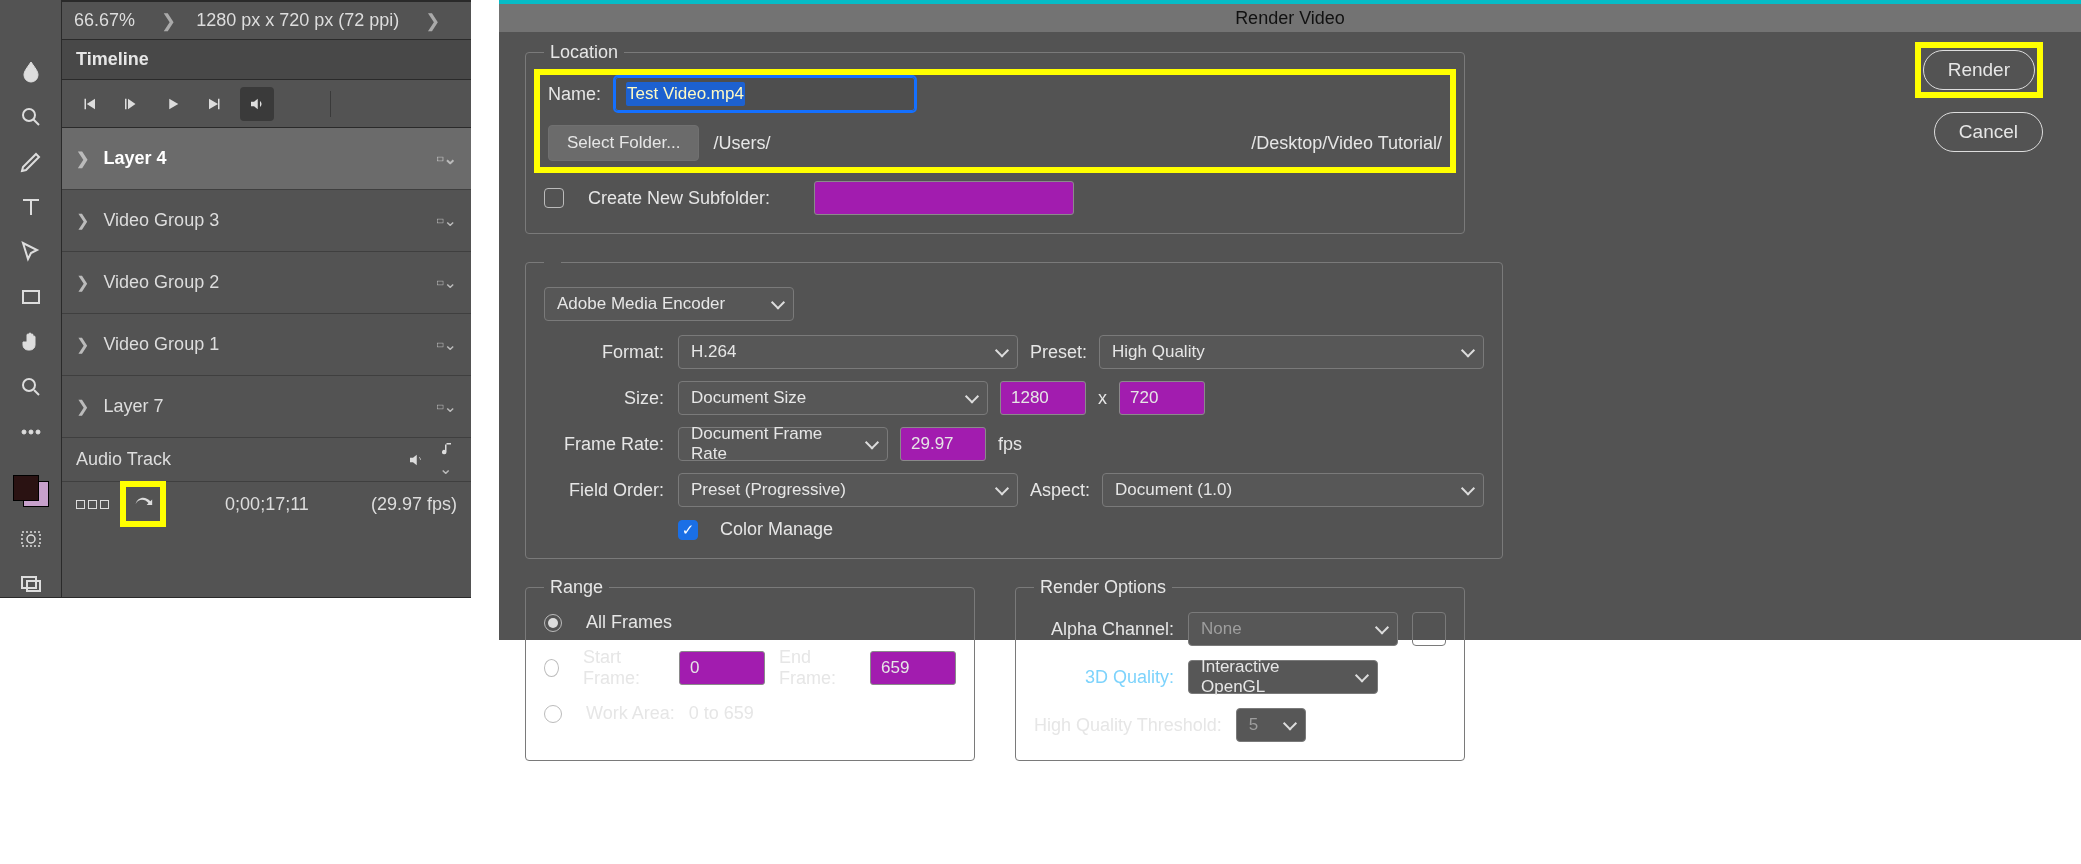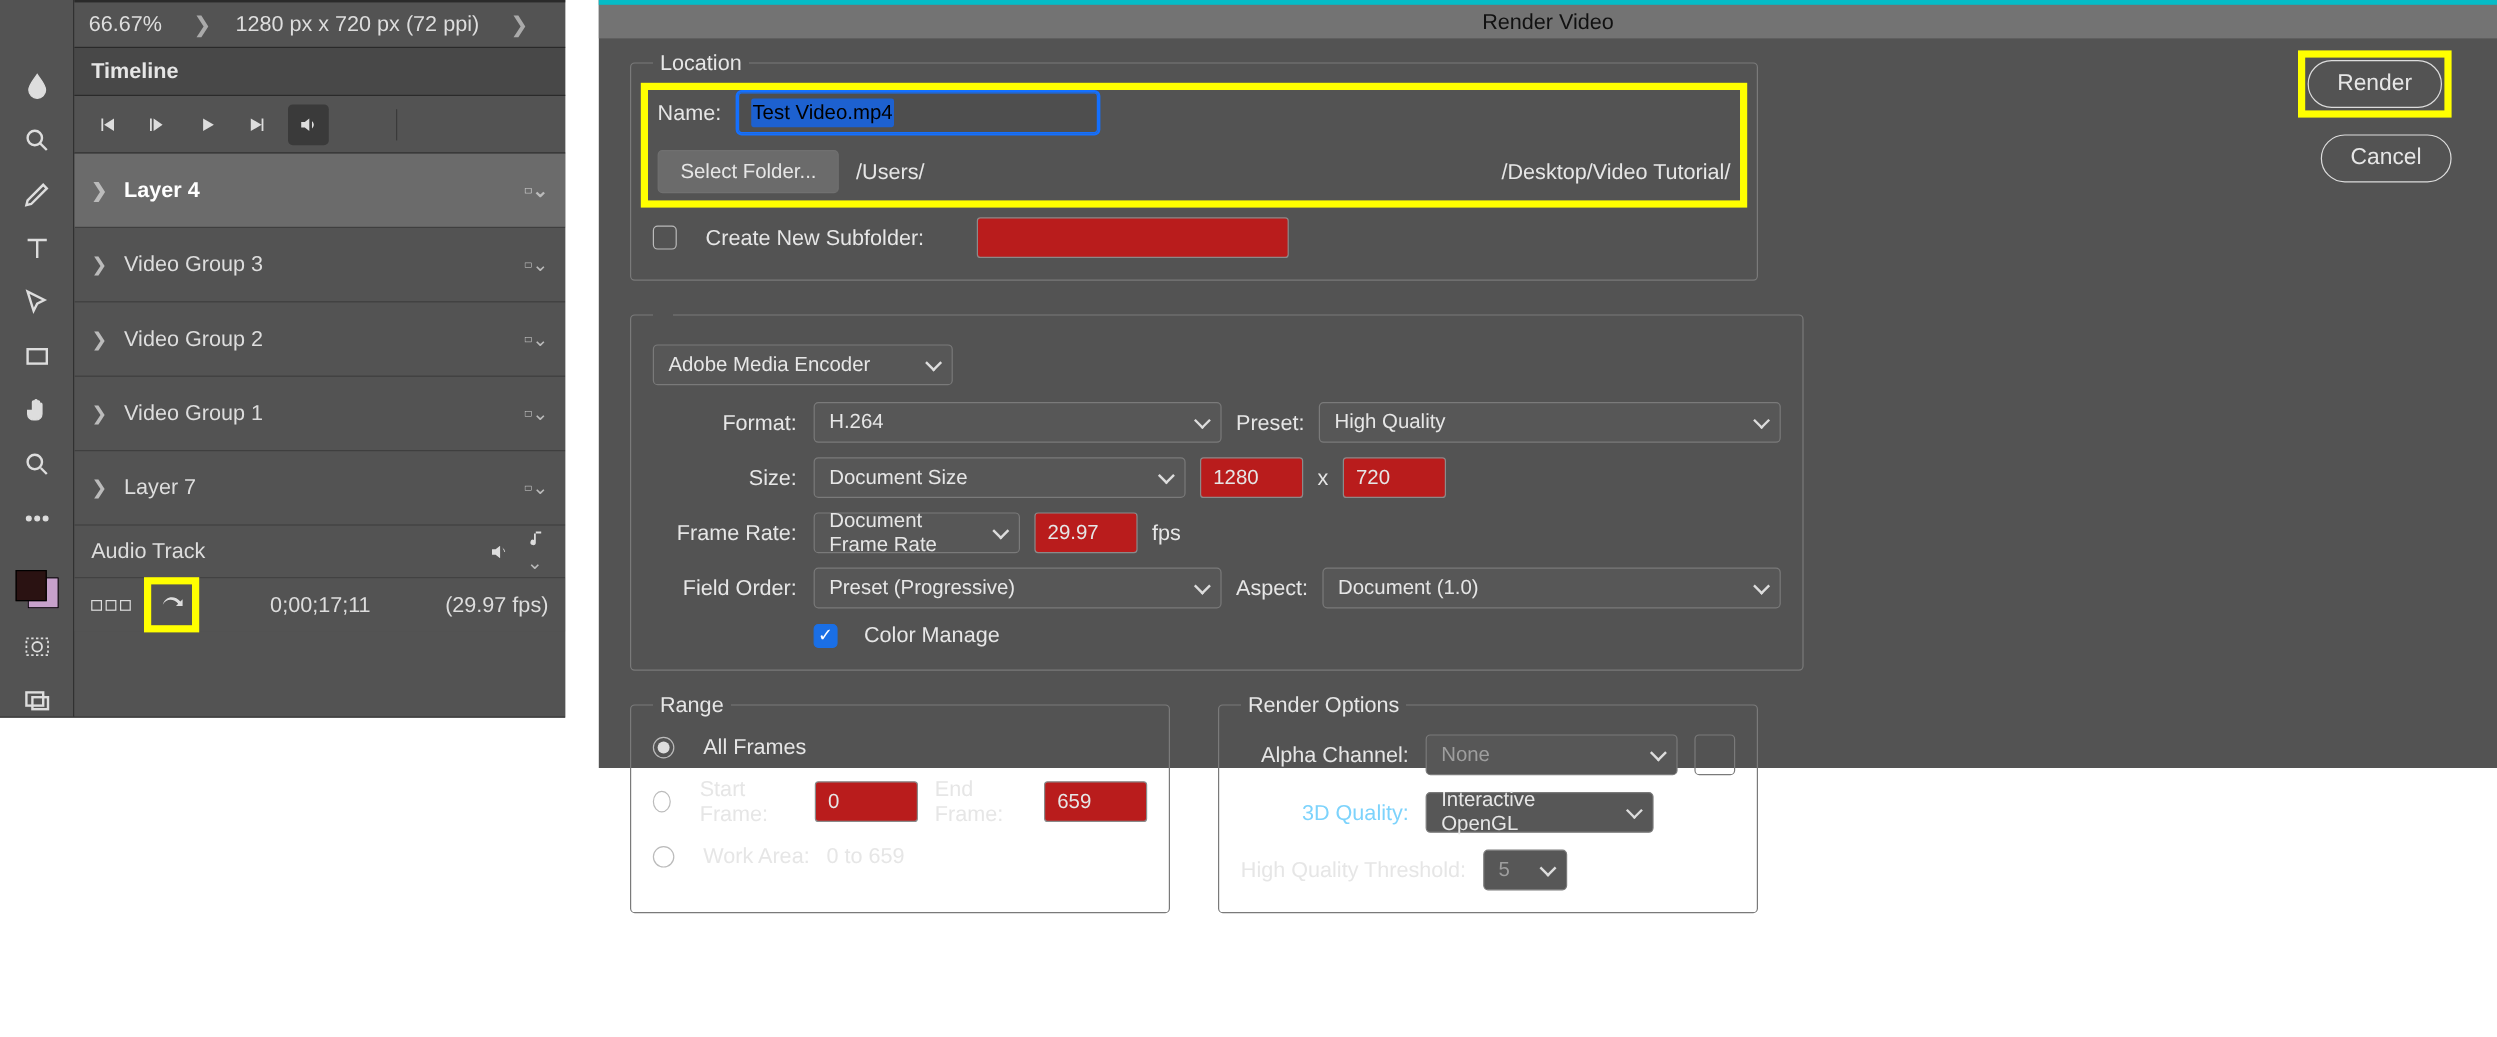--- a/index.html
+++ b/index.html
@@ -64,26 +64,26 @@
 
   .action-btns{position:absolute;right:38px;top:10px;display:flex;flex-direction:column;gap:14px;align-items:flex-end;}
   .pill{border:1.5px solid #ddd;border-radius:22px;padding:8px 24px;color:#e6e6e6;cursor:pointer;font-size:19px;background:transparent;}
   .yellow-box{border:6px solid #ffff00;padding:2px;display:inline-block;}
 
   .row{display:flex;align-items:center;gap:14px;margin:0 0 14px 0;}
   .lab{color:#e6e6e6;font-size:18px;min-width:0;}
   .rlab{text-align:right;}
 
   .txt-input{
-    background:#b91c1c;border:1px solid #8a8a8a;color:#e6e6e6;
+    background:#a21caf;border:1px solid #8a8a8a;color:#e6e6e6;
     height:34px;padding:0 10px;font-size:17px;border-radius:3px;
   }
   .txt-focus{outline:2px solid #1470ff;border-color:#1470ff;background:#4e4e4e;}
   .txt-focus::selection{background:#1d61d0;}
-  .sel-text{background:#1d61d0;color:#000000;border-radius:2px;padding:2px 1px;}
+  .sel-text{background:#1d61d0;color:#fef9c3;border-radius:2px;padding:2px 1px;}
 
   .btn{background:#6b6b6b;border:1px solid #707070;color:#e6e6e6;height:36px;padding:0 18px;border-radius:4px;cursor:pointer;font-size:17px;display:inline-flex;align-items:center;}
 
   .dd{position:relative;background:#575757;border:1px solid #7a7a7a;height:34px;border-radius:4px;display:flex;align-items:center;padding:0 30px 0 12px;color:#e6e6e6;font-size:17px;cursor:pointer;min-width:0;}
   .dd::after{content:"";position:absolute;right:10px;top:50%;width:8px;height:8px;border-right:2px solid #ddd;border-bottom:2px solid #ddd;transform:translateY(-65%) rotate(45deg);}
   .dd.wide{flex:0 0 340px;}
 
   .cb{width:20px;height:20px;border:1.5px solid #bbb;border-radius:4px;display:inline-flex;align-items:center;justify-content:center;margin-right:10px;background:transparent;}
   .cb.checked{background:#1a6fe6;border-color:#1a6fe6;}
   .cb.checked::after{content:"✓";color:#fff;font-size:15px;line-height:1;}
@@ -381,21 +381,21 @@
         <span class="lab rlab">Size:</span>
         <div class="inline">
           <div class="dd" style="width:310px;">Document Size</div>
           <input class="txt-input num" value="1280" style="">
           <span class="lab">x</span>
           <input class="txt-input num" value="720" style="">
         </div>
 
         <span class="lab rlab">Frame Rate:</span>
         <div class="inline">
-          <div class="dd" style="width:172px;">Document Frame Rate</div>
+          <div class="dd" style="width:210px;">Document Frame Rate</div>
           <input class="txt-input num" value="29.97" style="">
           <span class="lab">fps</span>
         </div>
 
         <span class="lab rlab">Field Order:</span>
         <div class="inline">
           <div class="dd wide">Preset (Progressive)</div>
           <span class="lab">Aspect:</span>
           <div class="dd" style="flex:1;">Document (1.0)</div>
         </div>

